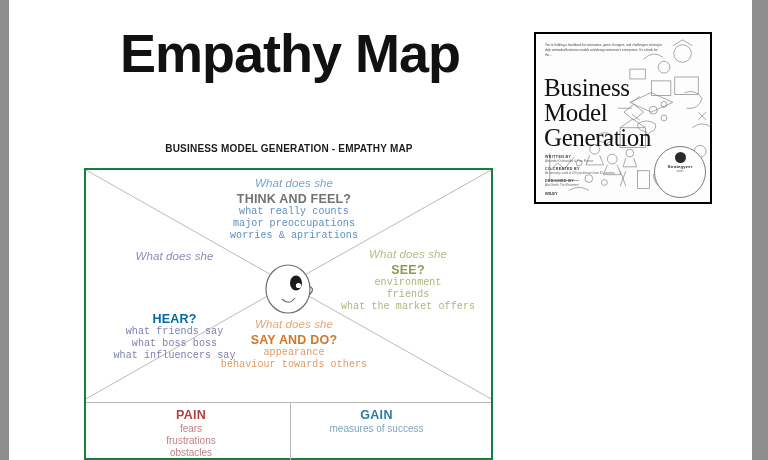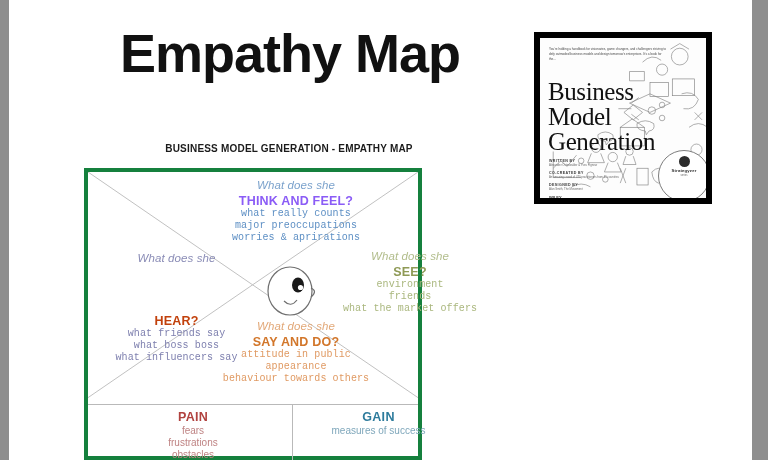--- a/index.html
+++ b/index.html
@@ -51,23 +51,23 @@
     font-weight: bold;
     letter-spacing: 0.2px;
     color: #1b1b1b;
   }
 
   
   #map-frame {
     position: absolute;
     left: 84px;
     top: 168px;
-    width: 338px;
+    width: 409px;
     height: 292px;
-    border: 4px solid #15803d;
+    border: 2px solid #15803d;
     box-sizing: border-box;
     background: #ffffff;
   }
   #map-lines {
     position: absolute;
     left: 0; top: 0;
     width: 100%;
     height: 100%;
   }
 
@@ -88,25 +88,25 @@
     letter-spacing: 0.2px;
     margin-top: 1px;
   }
   .quad .item {
     font-size: 10px;
     letter-spacing: 0.1px;
     font-family: Liberation Mono, monospace;
   }
 
   #quad-think { left: 108px; top: 7px;  width: 200px; color: #5d8fc4; }
-  #quad-think .head { color: #8b5cf6; }
+  #quad-think .head { color: #737373; }
   #quad-think .lead { color: #7ba2cc; }
 
   #quad-hear  { left: 6px;  top: 80px; width: 165px; color: #7d7fae; }
-  #quad-hear .head { color: #c2410c; margin-top: 48px; }
+  #quad-hear .head { color: #0369a1; margin-top: 48px; }
   #quad-hear .lead { color: #8a8cb6; }
 
   #quad-see   { left: 238px; top: 78px; width: 168px; color: #aab77e; }
   #quad-see .head { color: #8f9a56; }
   #quad-see .lead { color: #b2bd8c; }
 
   #quad-say   { left: 108px; top: 148px; width: 200px; color: #e09a63; }
   #quad-say .head { color: #d2762a; }
   #quad-say .lead { color: #e2a878; }
 
@@ -157,21 +157,21 @@
   #band-gain .head { color: #2d7b9c; }
 
   
   #book-cover {
     position: absolute;
     left: 534px;
     top: 32px;
     width: 178px;
     height: 172px;
     background: #fdfdfd;
-    border: 6px solid #000000;
+    border: 2px solid #000000;
     box-sizing: border-box;
     overflow: hidden;
   }
   #book-art { position: absolute; left: 0; top: 0; width: 100%; height: 100%; }
   #book-tagline {
     position: absolute;
     left: 9px;
     top: 9px;
     width: 118px;
     font-size: 3.1px;
@@ -293,21 +293,20 @@
       <div class="lead">What does she</div>
       <div class="head">SEE?</div>
       <div class="item">environment</div>
       <div class="item">friends</div>
       <div class="item">what the market offers</div>
     </div>
 
     <div class="quad" id="quad-say">
       <div class="lead">What does she</div>
       <div class="head">SAY AND DO?</div>
-      <div class="item">attitude in public</div>
       <div class="item">appearance</div>
       <div class="item">behaviour towards others</div>
     </div>
 
     <div id="bottom-band"></div>
     <div id="band-divider"></div>
 
     <div class="band-col" id="band-pain">
       <div class="head">PAIN</div>
       <div class="item">fears</div>

